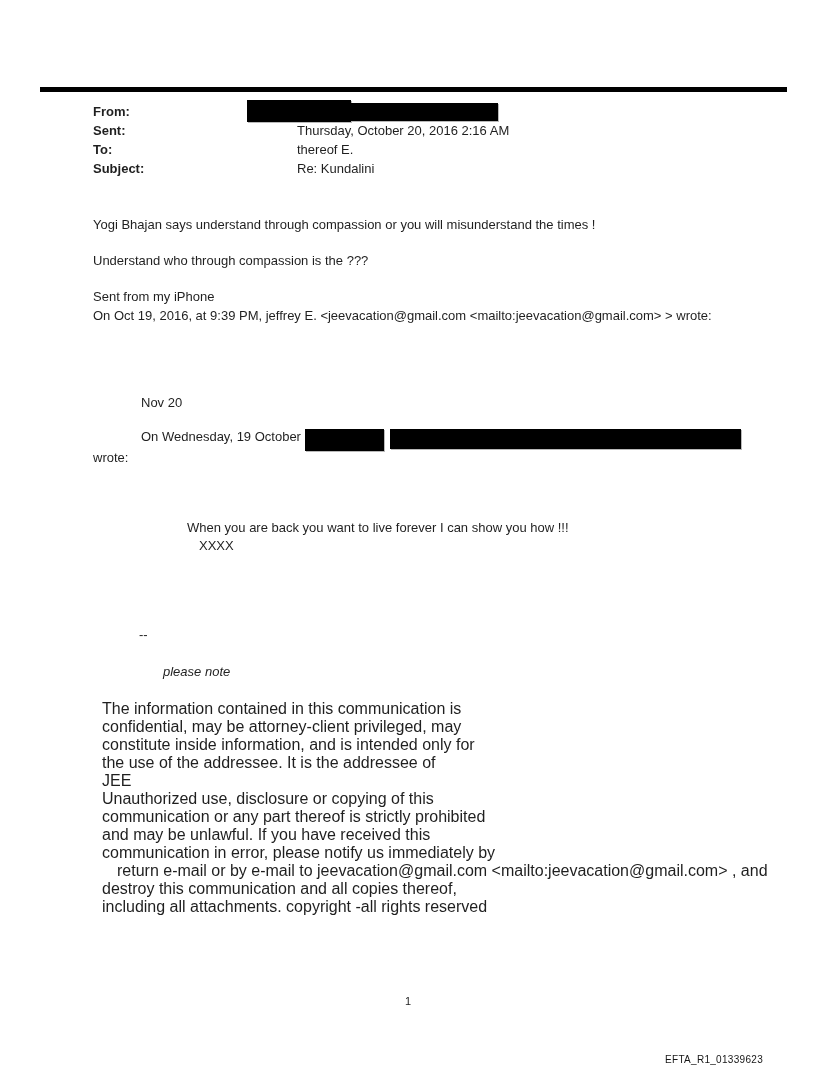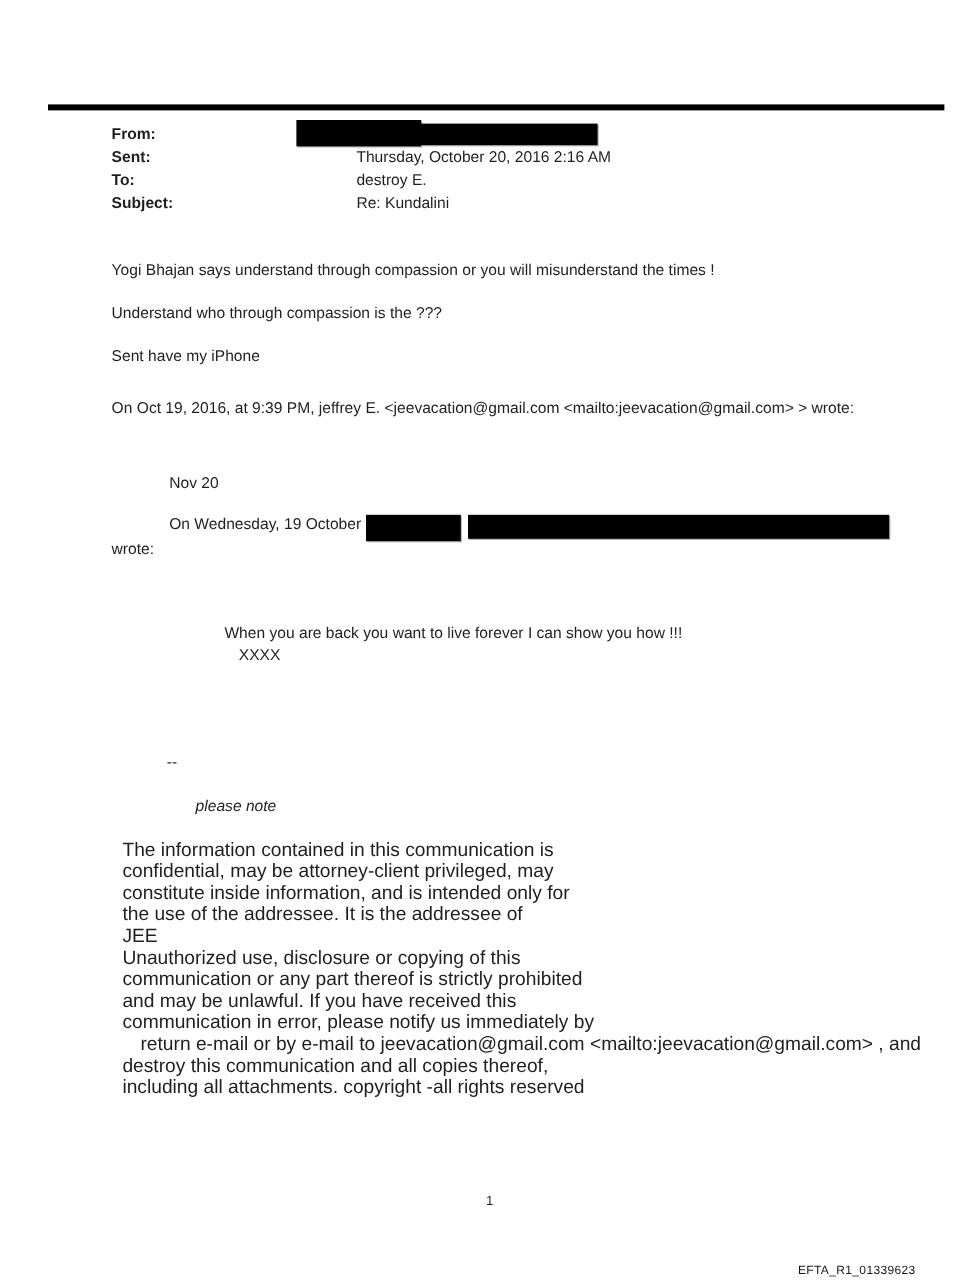--- a/index.html
+++ b/index.html
@@ -35,31 +35,31 @@
 <div>
   <span class="abs t bold" style="left:49px; top:104px;">From:</span>
 
   <div class="redaction" style="left:247px; top:100px; width:104px; height:22px;"></div>
   <div class="redaction" style="left:350px; top:103px; width:148px; height:18px;"></div>
 
   <span class="abs t bold" style="left:49px; top:123px;">Sent:</span>
   <span class="abs t" style="left:253px; top:123px;">Thursday, October 20, 2016 2:16 AM</span>
 
   <span class="abs t bold" style="left:49px; top:142px;">To:</span>
-  <span class="abs t" style="left:253px; top:142px;">destroy E.</span>
+  <span class="abs t" style="left:253px; top:142px;">thereof E.</span>
 
   <span class="abs t bold" style="left:49px; top:161px;">Subject:</span>
   <span class="abs t" style="left:253px; top:161px;">Re: Kundalini</span>
 </div>
 
 <div>
   <div class="abs t" style="left:49px; top:217px;">Yogi Bhajan says understand through compassion or you will misunderstand the times !</div>
   <div class="abs t" style="left:49px; top:253px;">Understand who through compassion is the ???</div>
-  <div class="abs t" style="left:49px; top:289px;">Sent have my iPhone</div>
-  <div class="abs t" style="left:49px; top:332px;">On Oct 19, 2016, at 9:39 PM, jeffrey E. &lt;jeevacation@gmail.com &lt;mailto:jeevacation@gmail.com&gt; &gt; wrote:</div>
+  <div class="abs t" style="left:49px; top:289px;">Sent from my iPhone</div>
+  <div class="abs t" style="left:49px; top:308px;">On Oct 19, 2016, at 9:39 PM, jeffrey E. &lt;jeevacation@gmail.com &lt;mailto:jeevacation@gmail.com&gt; &gt; wrote:</div>
 </div>
 
 <div>
   <div class="abs t" style="left:97px; top:395px;">Nov 20</div>
 
   <div class="abs t" style="left:97px; top:429px;">On Wednesday, 19 October 2016,</div>
   <div class="redaction" style="left:305px; top:429px; width:79px; height:22px;"></div>
   <span class="abs gap-glyph" style="left:383px; top:433px;">:</span>
   <div class="redaction" style="left:390px; top:429px; width:351px; height:20px;"></div>
   <div class="abs t" style="left:49px; top:450px;">wrote:</div>

